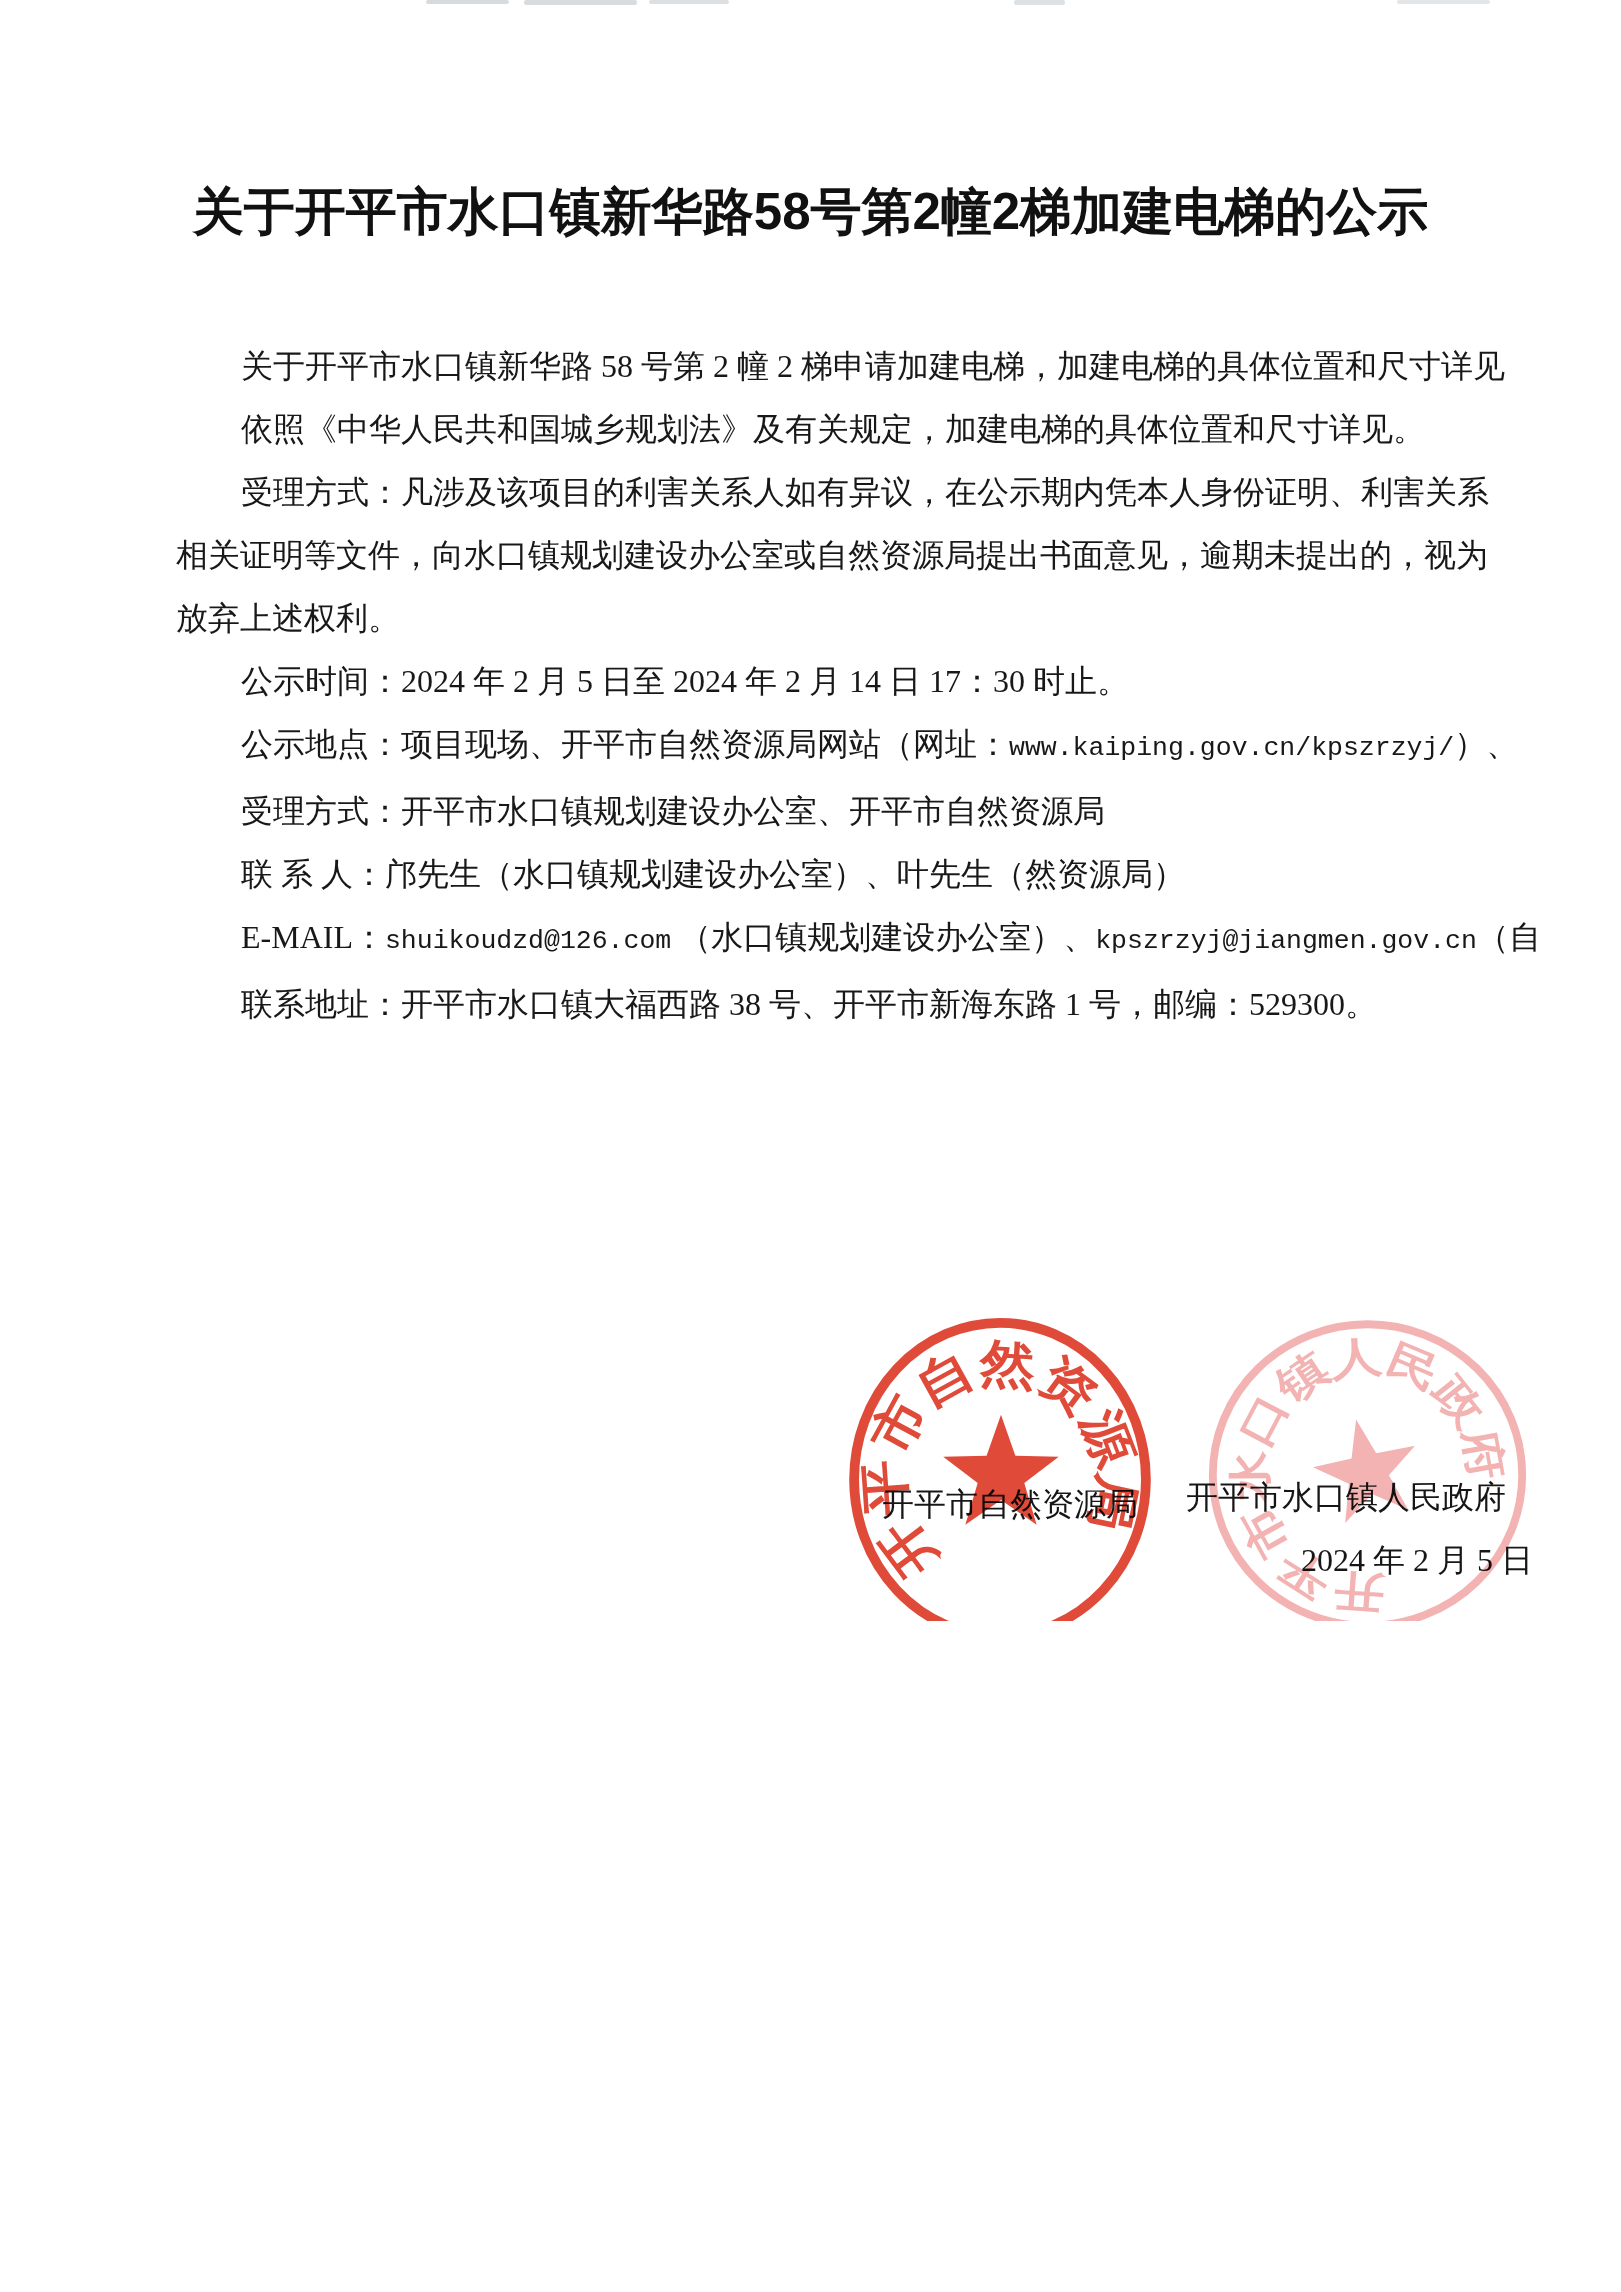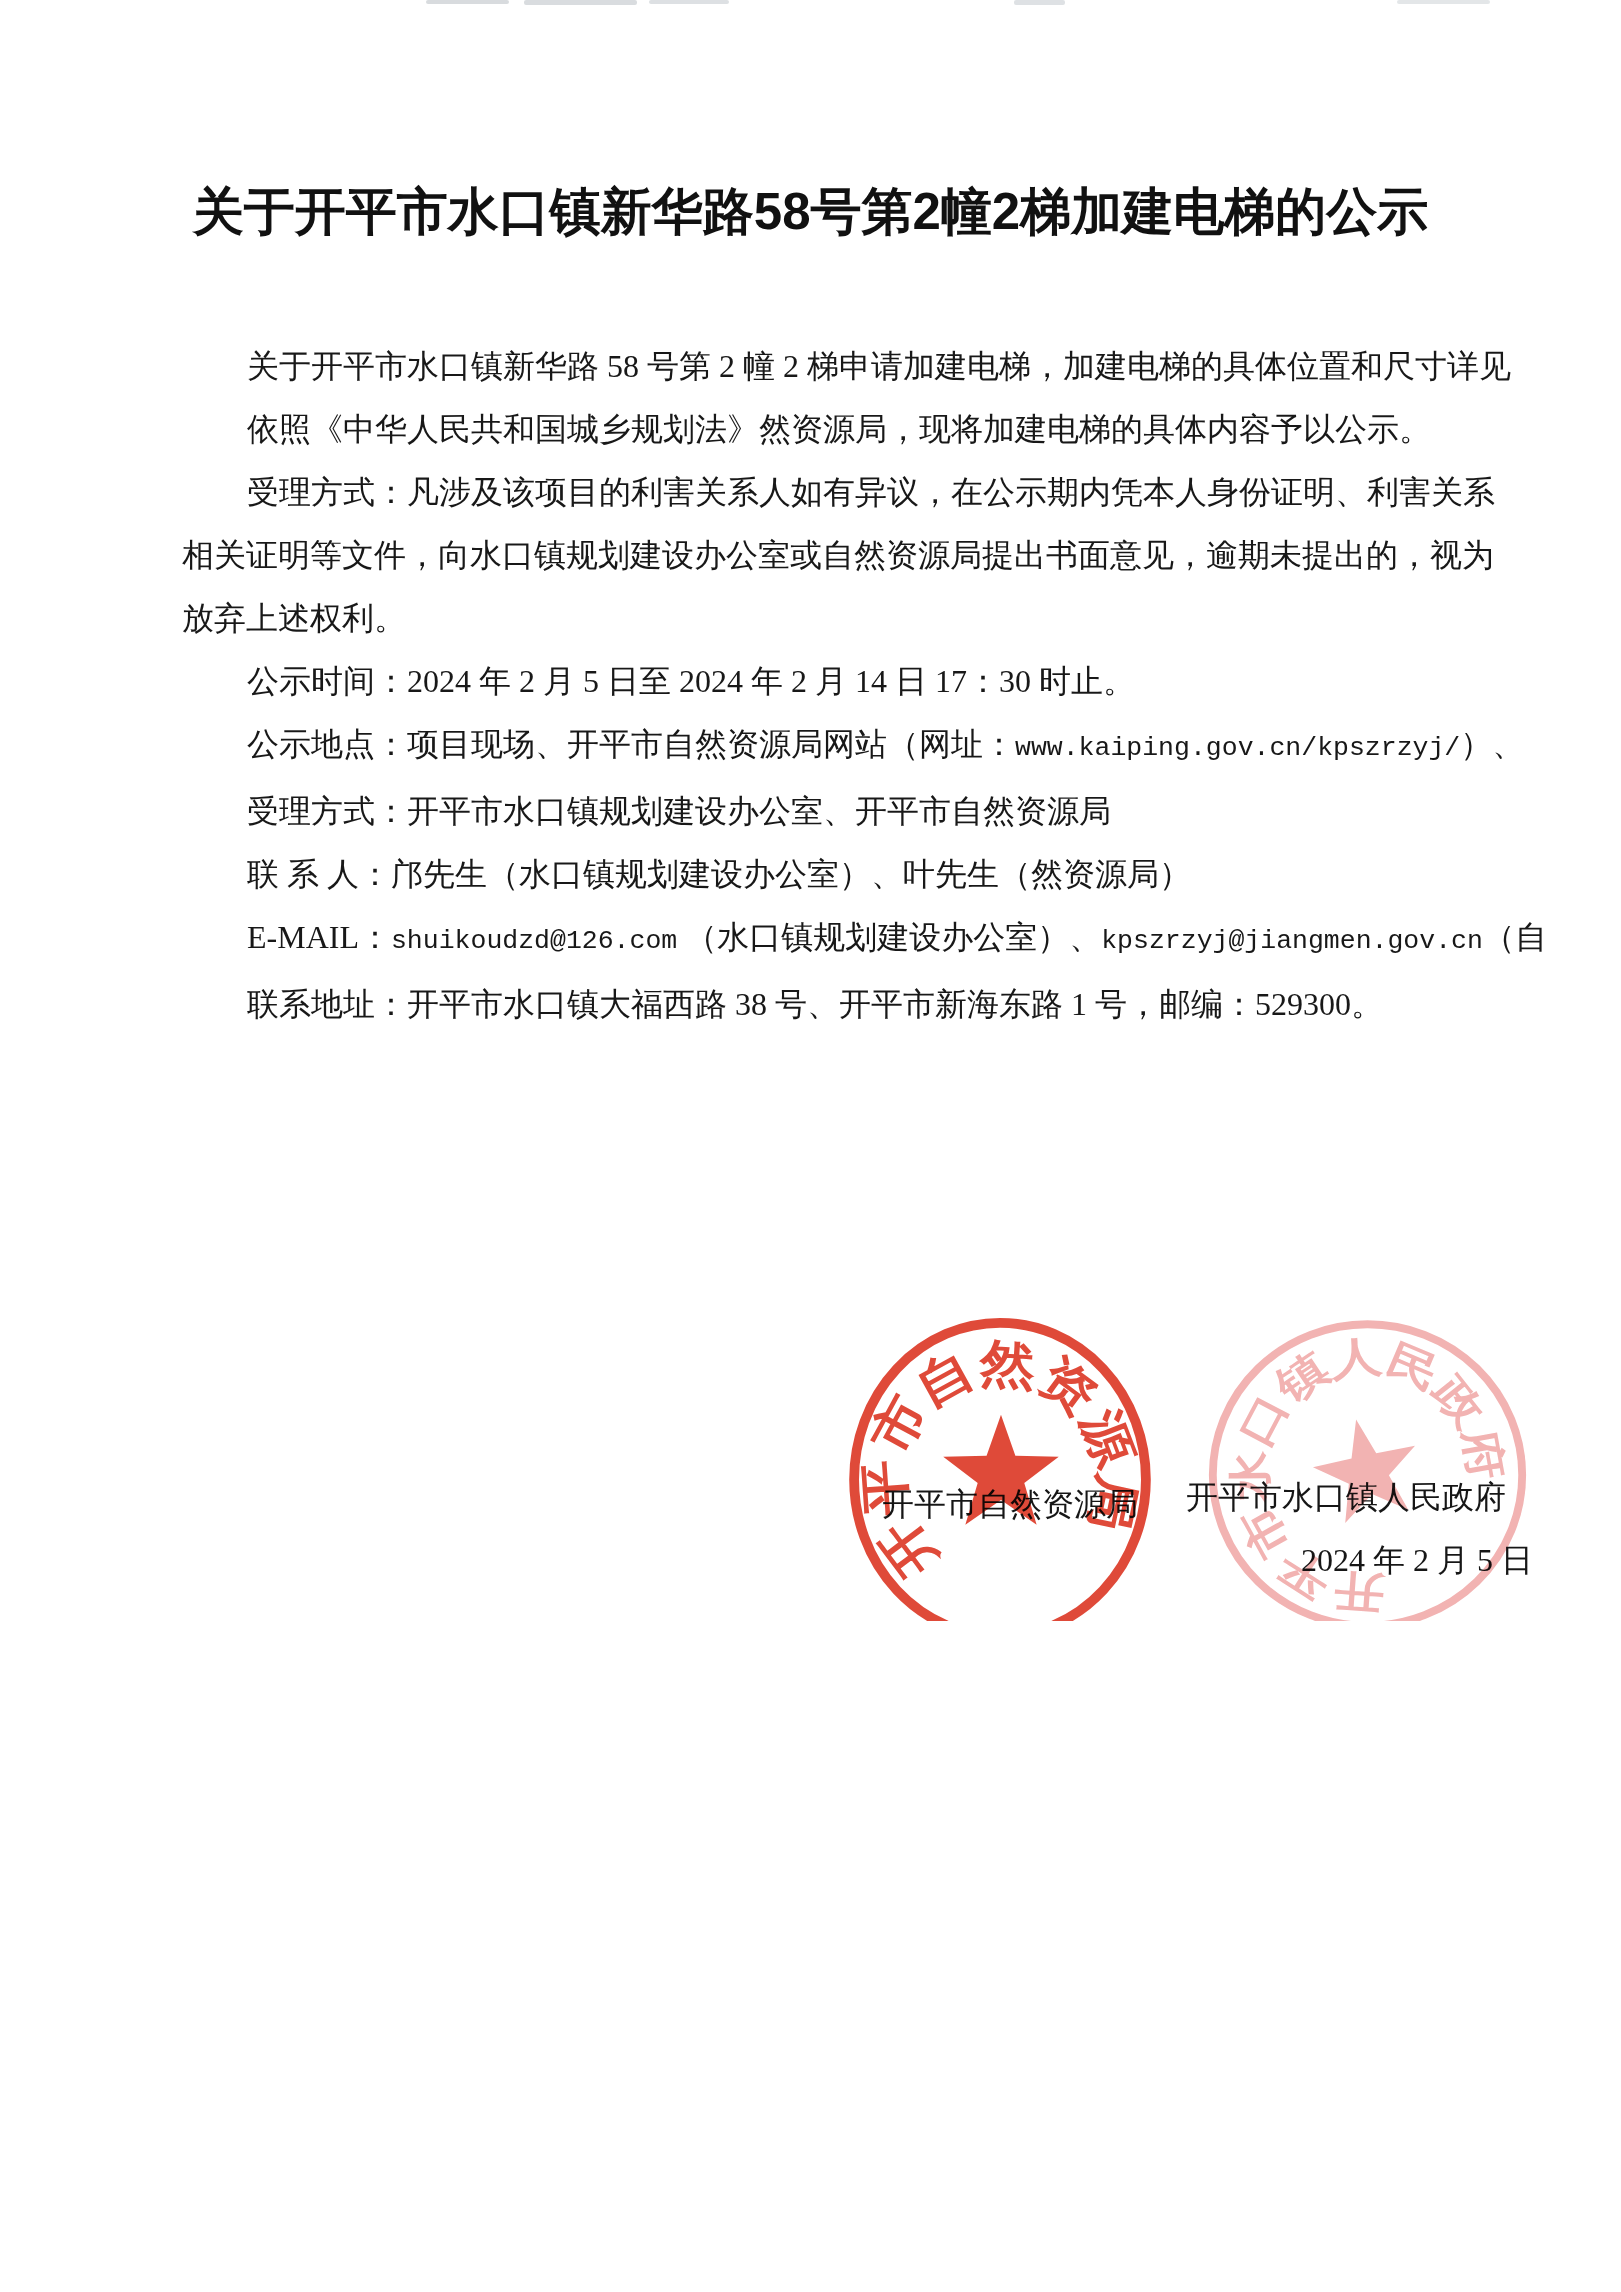--- a/index.html
+++ b/index.html
@@ -24,21 +24,21 @@
     white-space:nowrap;
   }
   .body-text{
     position:absolute;
     left:176px;top:335px;
     width:1353px;
     font-size:32px;
     line-height:63px;
     color:#181818;
   }
-  .body-text .line{white-space:nowrap;margin-left:6px;}
+  .body-text .line{white-space:nowrap;}
   .body-text .indent{padding-left:65px;}
   .mono{
     font-family:"Liberation Mono","DejaVu Sans Mono",monospace;
     font-size:26.5px;
   }
   .sig{
     position:absolute;
     font-size:32px;
     white-space:nowrap;
     color:#161616;
@@ -69,21 +69,21 @@
   <div class="artifact" style="left:426px;top:0;width:83px;height:3.9px;background:#c3c8cd;opacity:.65;"></div>
   <div class="artifact" style="left:524px;top:0;width:113px;height:4.9px;background:#c0c5ca;opacity:.6;"></div>
   <div class="artifact" style="left:649px;top:0;width:80px;height:3.9px;background:#c6cbd0;opacity:.6;"></div>
   <div class="artifact" style="left:1014px;top:0;width:51px;height:4.9px;background:#c3c8cd;opacity:.55;"></div>
   <div class="artifact" style="left:1397px;top:0;width:93px;height:3.9px;background:#c8cdd2;opacity:.5;"></div>
 
   <div class="doc-title">关于开平市水口镇新华路58号第2幢2梯加建电梯的公示</div>
 
   <div class="body-text">
       <div class="line indent"><span>关于开平市水口镇新华路 58 号第 2 幢 2 梯申请加建电梯，加建电梯的具体位置和尺寸详见</span></div>
-      <div class="line indent"><span>依照《中华人民共和国城乡规划法》然资源局，现将加建电梯的具体内容予以公示。</span></div>
+      <div class="line indent"><span>依照《中华人民共和国城乡规划法》及有关规定，加建电梯的具体位置和尺寸详见。</span></div>
       <div class="line indent"><span>受理方式：凡涉及该项目的利害关系人如有异议，在公示期内凭本人身份证明、利害关系</span></div>
       <div class="line"><span>相关证明等文件，向水口镇规划建设办公室或自然资源局提出书面意见，逾期未提出的，视为</span></div>
       <div class="line"><span>放弃上述权利。</span></div>
       <div class="line indent"><span>公示时间：2024 年 2 月 5 日至 2024 年 2 月 14 日 17：30 时止。</span></div>
       <div class="line indent"><span>公示地点：项目现场、开平市自然资源局网站（网址：</span><span class="mono">www.kaiping.gov.cn/kpszrzyj/</span><span>）、</span></div>
       <div class="line indent"><span>受理方式：开平市水口镇规划建设办公室、开平市自然资源局</span></div>
       <div class="line indent"><span>联 系 人：邝先生（水口镇规划建设办公室）、叶先生（然资源局）</span></div>
       <div class="line indent"><span>E-MAIL：</span><span class="mono">shuikoudzd@126.com</span><span> （水口镇规划建设办公室）、</span><span class="mono">kpszrzyj@jiangmen.gov.cn</span><span>（自</span></div>
       <div class="line indent"><span>联系地址：开平市水口镇大福西路 38 号、开平市新海东路 1 号，邮编：529300。</span></div>
     </div>

